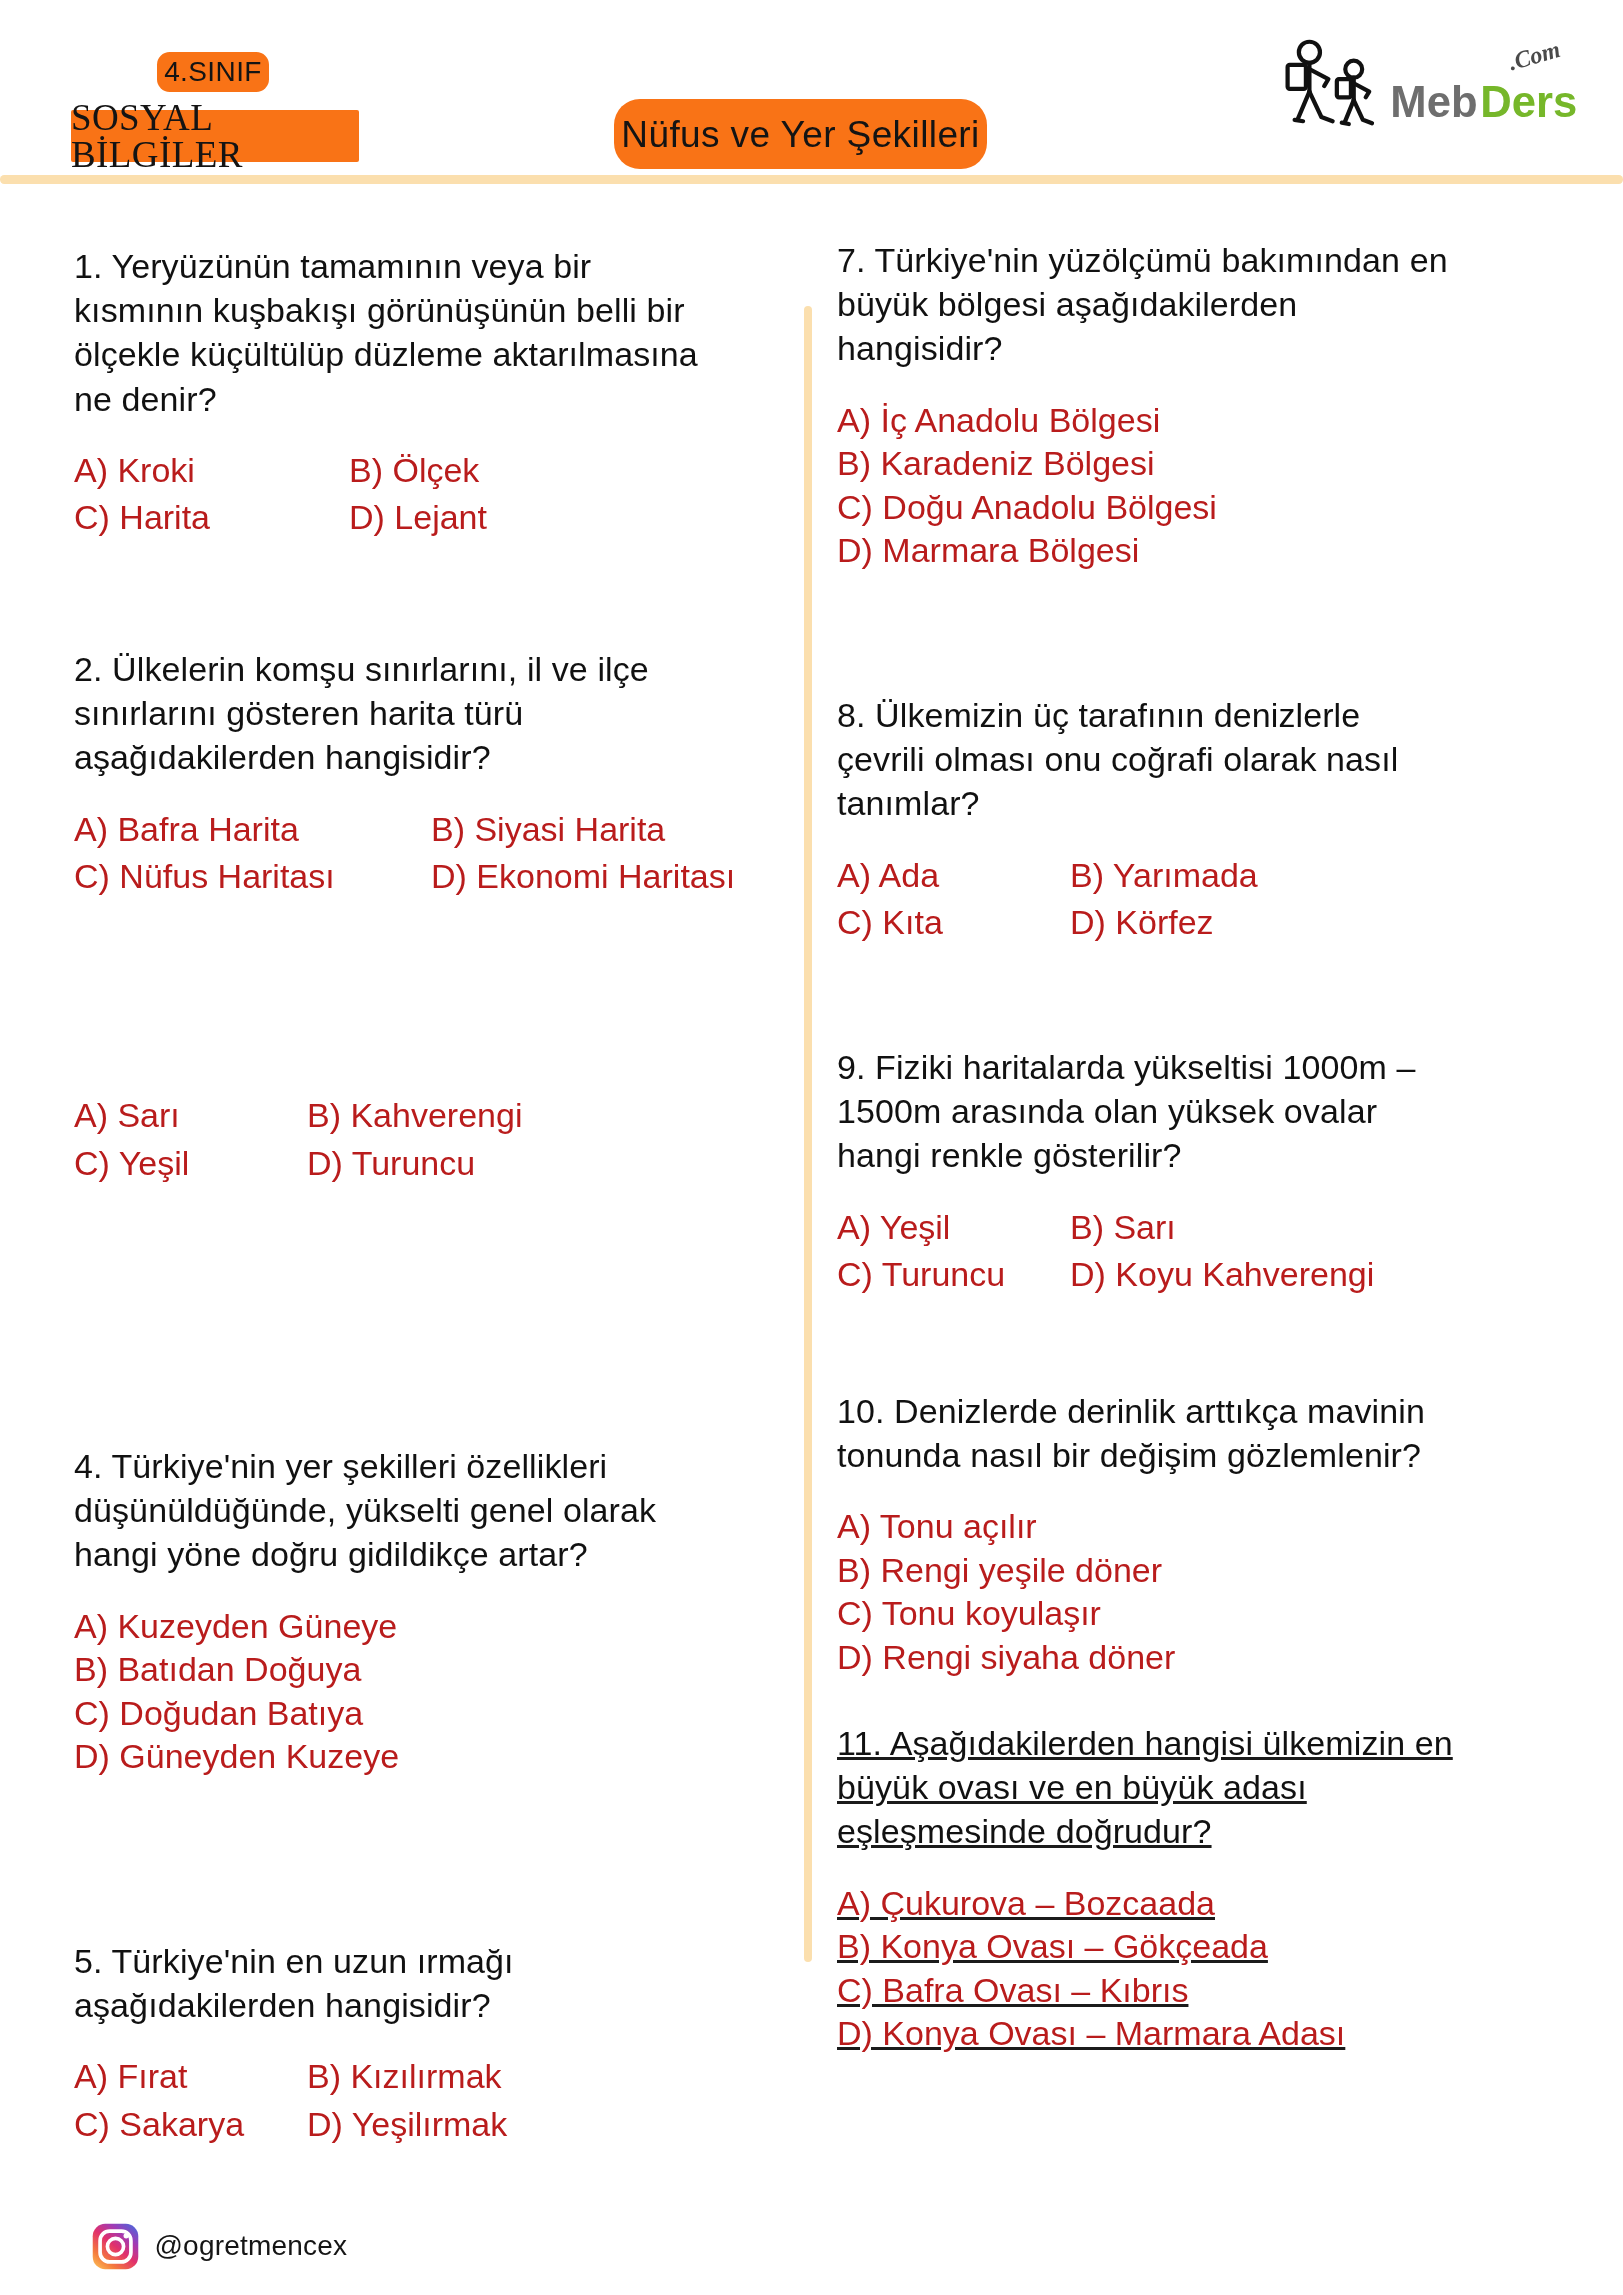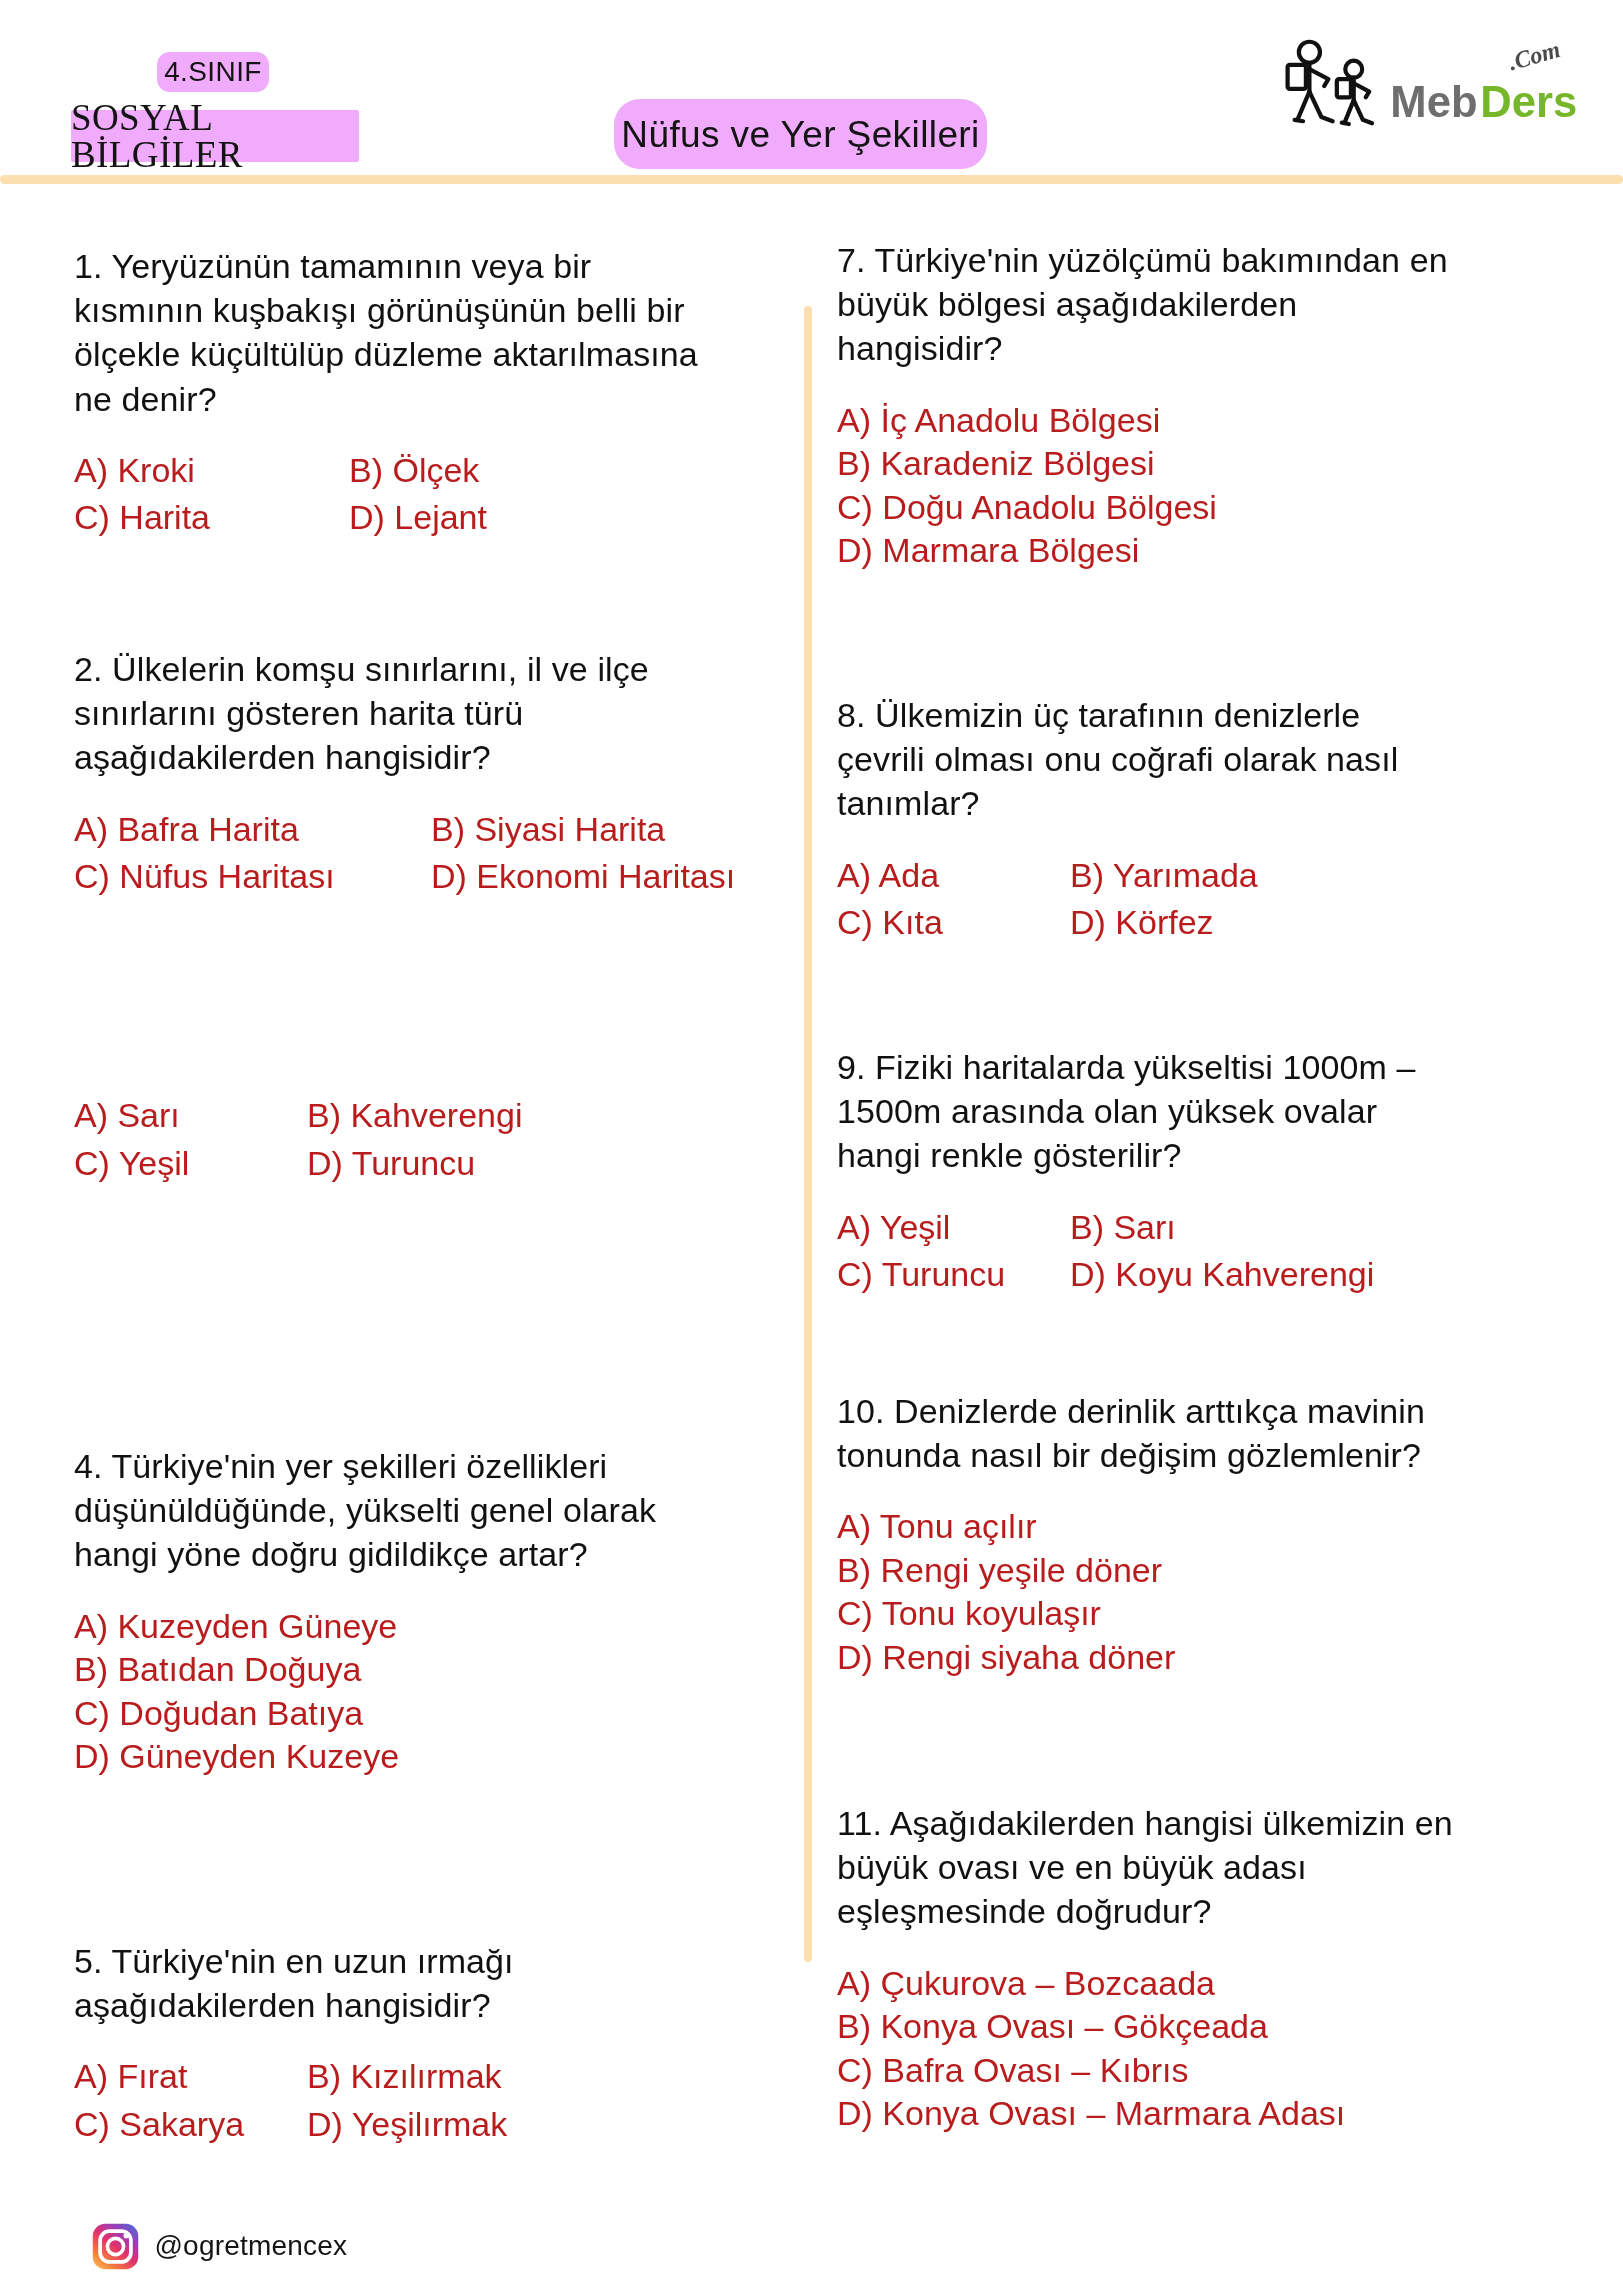--- a/index.html
+++ b/index.html
@@ -17,21 +17,21 @@
     overflow: hidden;
   }
 
   
   .header {
     position: relative;
     height: 180px;
     width: 1623px;
   }
   .badge {
-    background: #f0abfc;
+    background: #f97316;
     border-radius: 18.4px;
     display: inline-flex;
     align-items: center;
     justify-content: center;
     color: #141414;
     font-weight: 400;
     letter-spacing: 0.4px;
     line-height: 1;
     box-sizing: border-box;
   }
@@ -135,21 +135,21 @@
   .q1  { position: absolute; top: 64px;   }
   .q2  { position: absolute; top: 467px;  }
   .q3  { position: absolute; top: 886px; }
   .q4  { position: absolute; top: 1264px; }
   .q5  { position: absolute; top: 1759px; }
 
   .q7  { position: absolute; top: 58px;   }
   .q8  { position: absolute; top: 513px;  }
   .q9  { position: absolute; top: 865px; }
   .q10 { position: absolute; top: 1209px; }
-  .q11 { position: absolute; top: 1621px; }
+  .q11 { position: absolute; top: 1541px; text-decoration: underline; }
 
   
   .footer {
     position: absolute;
     left: 92px;
     bottom: 25.4px;
     display: flex;
     align-items: center;
     gap: 15.5px;
   }

